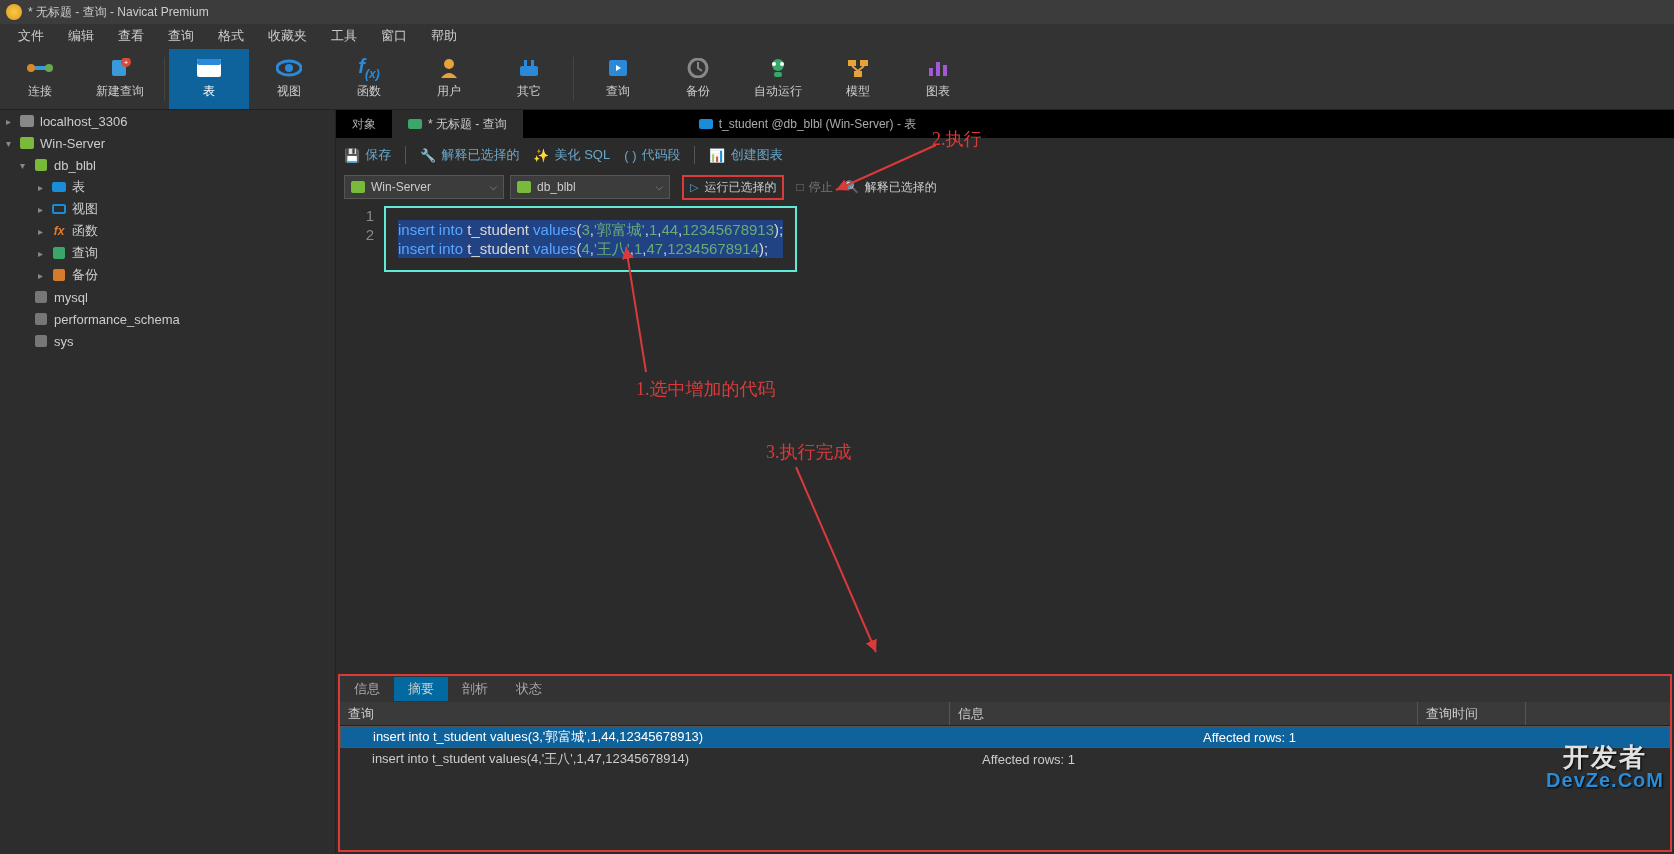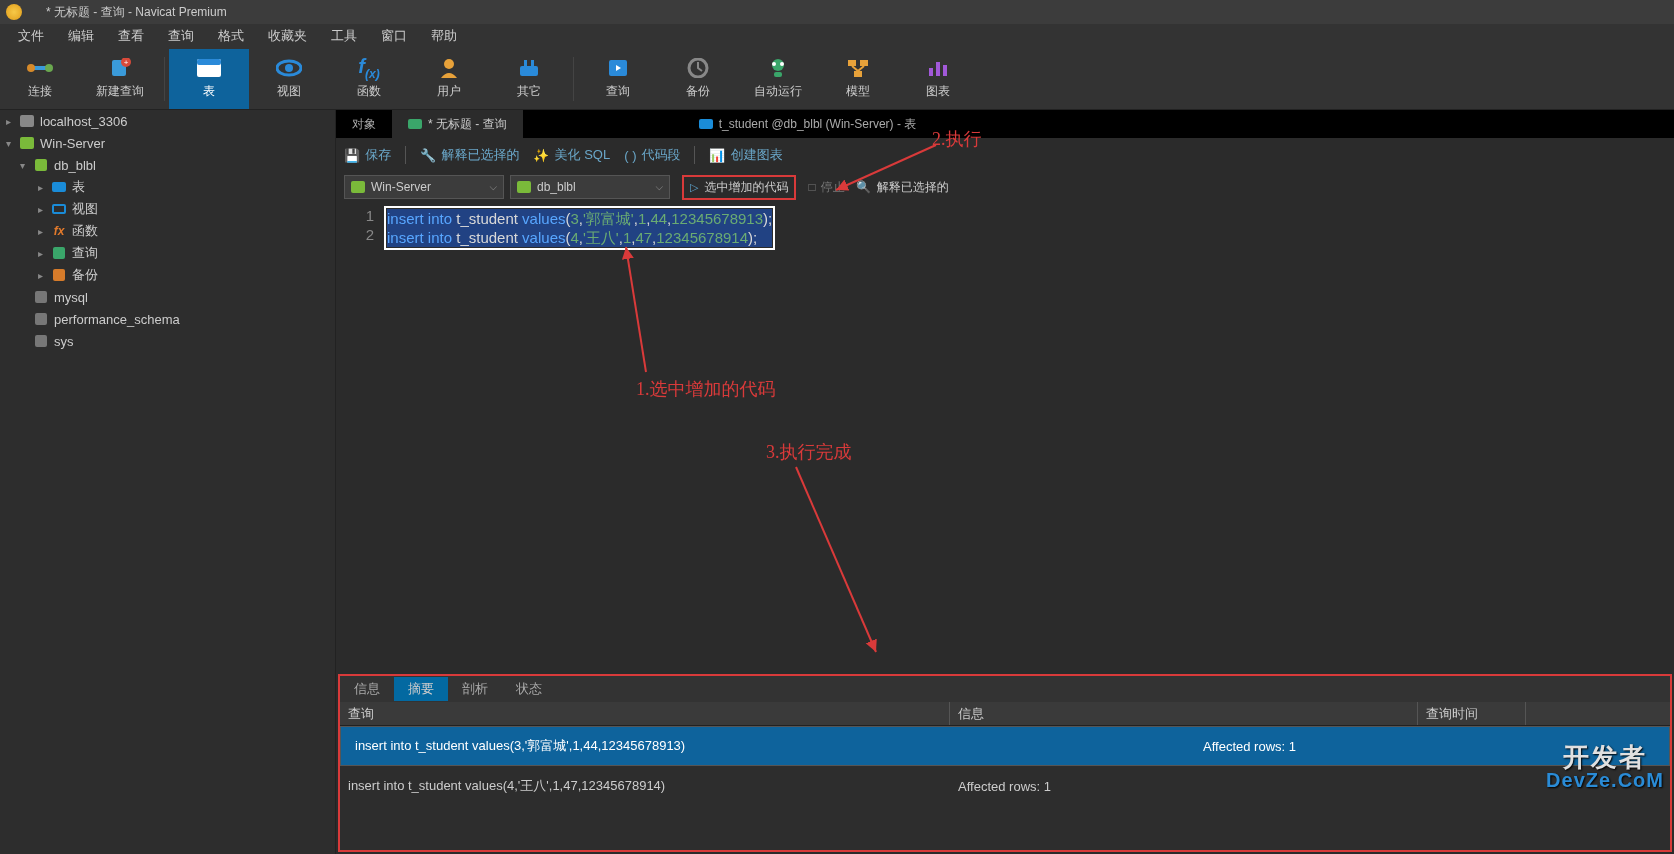--- a/index.html
+++ b/index.html
@@ -1,18 +1,18 @@
 <!DOCTYPE html>
 <html><head>
 <meta charset="utf-8">
 <style>
 * { margin: 0; padding: 0; box-sizing: border-box; font-family: "Microsoft YaHei", Arial, sans-serif; }
 body { background: #2b2b2b; color: #ccc; width: 1674px; height: 854px; overflow: hidden; position: relative; }
 
-.title-bar { height: 24px; background: #3c3c3c; display: flex; align-items: center; padding-left: 6px; font-size: 12px; color: #ccc; gap: 18px; }
+.title-bar { height: 24px; background: #3c3c3c; display: flex; align-items: center; padding-left: 6px; font-size: 12px; color: #ccc; }
 .title-bar .tb-icon { width: 16px; height: 16px; margin-right: 6px; border-radius: 50%; background: radial-gradient(circle, #f7c948, #e09c1a); }
 
 .menu-bar { height: 24px; background: #333; display: flex; align-items: center; padding: 0 6px; font-size: 13px; }
 .menu-bar .menu-item { padding: 2px 12px; color: #ccc; }
 
 .toolbar { height: 62px; background: #333; display: flex; align-items: center; border-bottom: 1px solid #222; }
 .tool-btn { display: flex; flex-direction: column; align-items: center; justify-content: center; width: 80px; height: 60px; font-size: 12px; color: #ccc; }
 .tool-btn.active { background: #0e639c; color: #fff; }
 .tool-btn .ti { width: 26px; height: 22px; margin-bottom: 4px; display: flex; align-items: center; justify-content: center; }
 svg { display: block; }
@@ -53,37 +53,37 @@
 .sel .sicon { width:14px;height:12px;border-radius:2px;margin-right:6px; }
 .run-group { display:flex; align-items:center; gap:12px; margin-left:6px; }
 .run-box { border:2px solid #d93a3a; padding: 2px 6px; display:flex; align-items:center; gap:6px; }
 .run-play { color:#5fa8d3; font-size:11px; }
 .disabled-action { color:#777; display:flex;align-items:center;gap:5px; }
 
 .editor { position: relative; flex: 1; background:#2b2b2b; font-family: Consolas, monospace; font-size: 15px; }
 .gutter { position:absolute; left:0; top:0; width:48px; color:#888; text-align:right; padding-right:10px; line-height:19px; padding-top: 4px; }
 .code-area { position:absolute; left:48px; top:4px; }
 .code-line { height:19px; line-height:19px; white-space:pre; background:#214283; }
-.code-box { border:2px solid #ffffff; display:inline-block; padding: 1px; }
+.code-box { border:2px solid #5eead4; display:inline-block; padding: 12px; }
 .kw { color:#58a6ff; }
 .ident { color:#d8d8d8; }
 .num { color:#6aab73; }
 .str { color:#6aab73; }
 .punct { color:#d8d8d8; }
 
 .annotation { position:absolute; color:#d93a3a; font-size:18px; font-family: "Microsoft YaHei"; pointer-events:none; font-weight: 500; }
 .arrow-svg { position:absolute; pointer-events:none; }
 
 .result-panel { height: 178px; border:2px solid #d93a3a; margin: 0 2px 2px 2px; display:flex; flex-direction:column; font-size:13px; background:#2d2d2d; position: relative; }
 .result-tabs { height:26px; display:flex; align-items:center; background:#333; }
 .rtab { padding: 3px 14px; color:#aaa; }
 .rtab.active { background:#0369a1; color:#ccc; }
 .result-header { display:flex; height:24px; background:#3a3a3a; border-bottom:1px solid #222; }
 .result-header .col { padding:3px 8px; border-right:1px solid #555; }
-.result-row { display:flex; height:40px; align-items:center; }
+.result-row { display:flex; height:22px; align-items:center;padding-left:24px; }
 .result-row.sel { background:#0e639c; color:#fff; }
 .result-row .cell { padding:2px 8px; }
 .col-q { width:610px; }
 .col-i { width:468px; }
 .col-t { width:108px; }
 
 .watermark { position:absolute; right:6px; bottom:60px; font-size:26px; color:#e0e0e0; font-weight:bold; font-family: Arial; line-height:1; text-align:center; text-shadow: 1px 1px 2px #000; letter-spacing: 2px; }
 .watermark .wm2 { color:#2a8bd6; font-size:20px; letter-spacing:1px; }
 </style>
 </head>
@@ -359,21 +359,21 @@
       <div class="sel" style="width:160px">
           <span style="display:flex;align-items:center">
             <span class="sicon" style="background:#7aba3a"></span>
             <span>db_blbl</span>
           </span>
           <span class="chev">⌵</span>
         </div>
       <div class="run-group">
         <div class="run-box">
             <span class="run-play">▷</span>
-            <span>选中增加的代码</span>
+            <span>运行已选择的</span>
           </div>
         <div class="disabled-action">
             <span>□</span>
             <span>停止</span>
           </div>
         <div class="disabled-action" style="color:#ccc">
             <span style="color:#6aa7c9">🔍</span>
             <span>解释已选择的</span>
           </div>
       </div>

